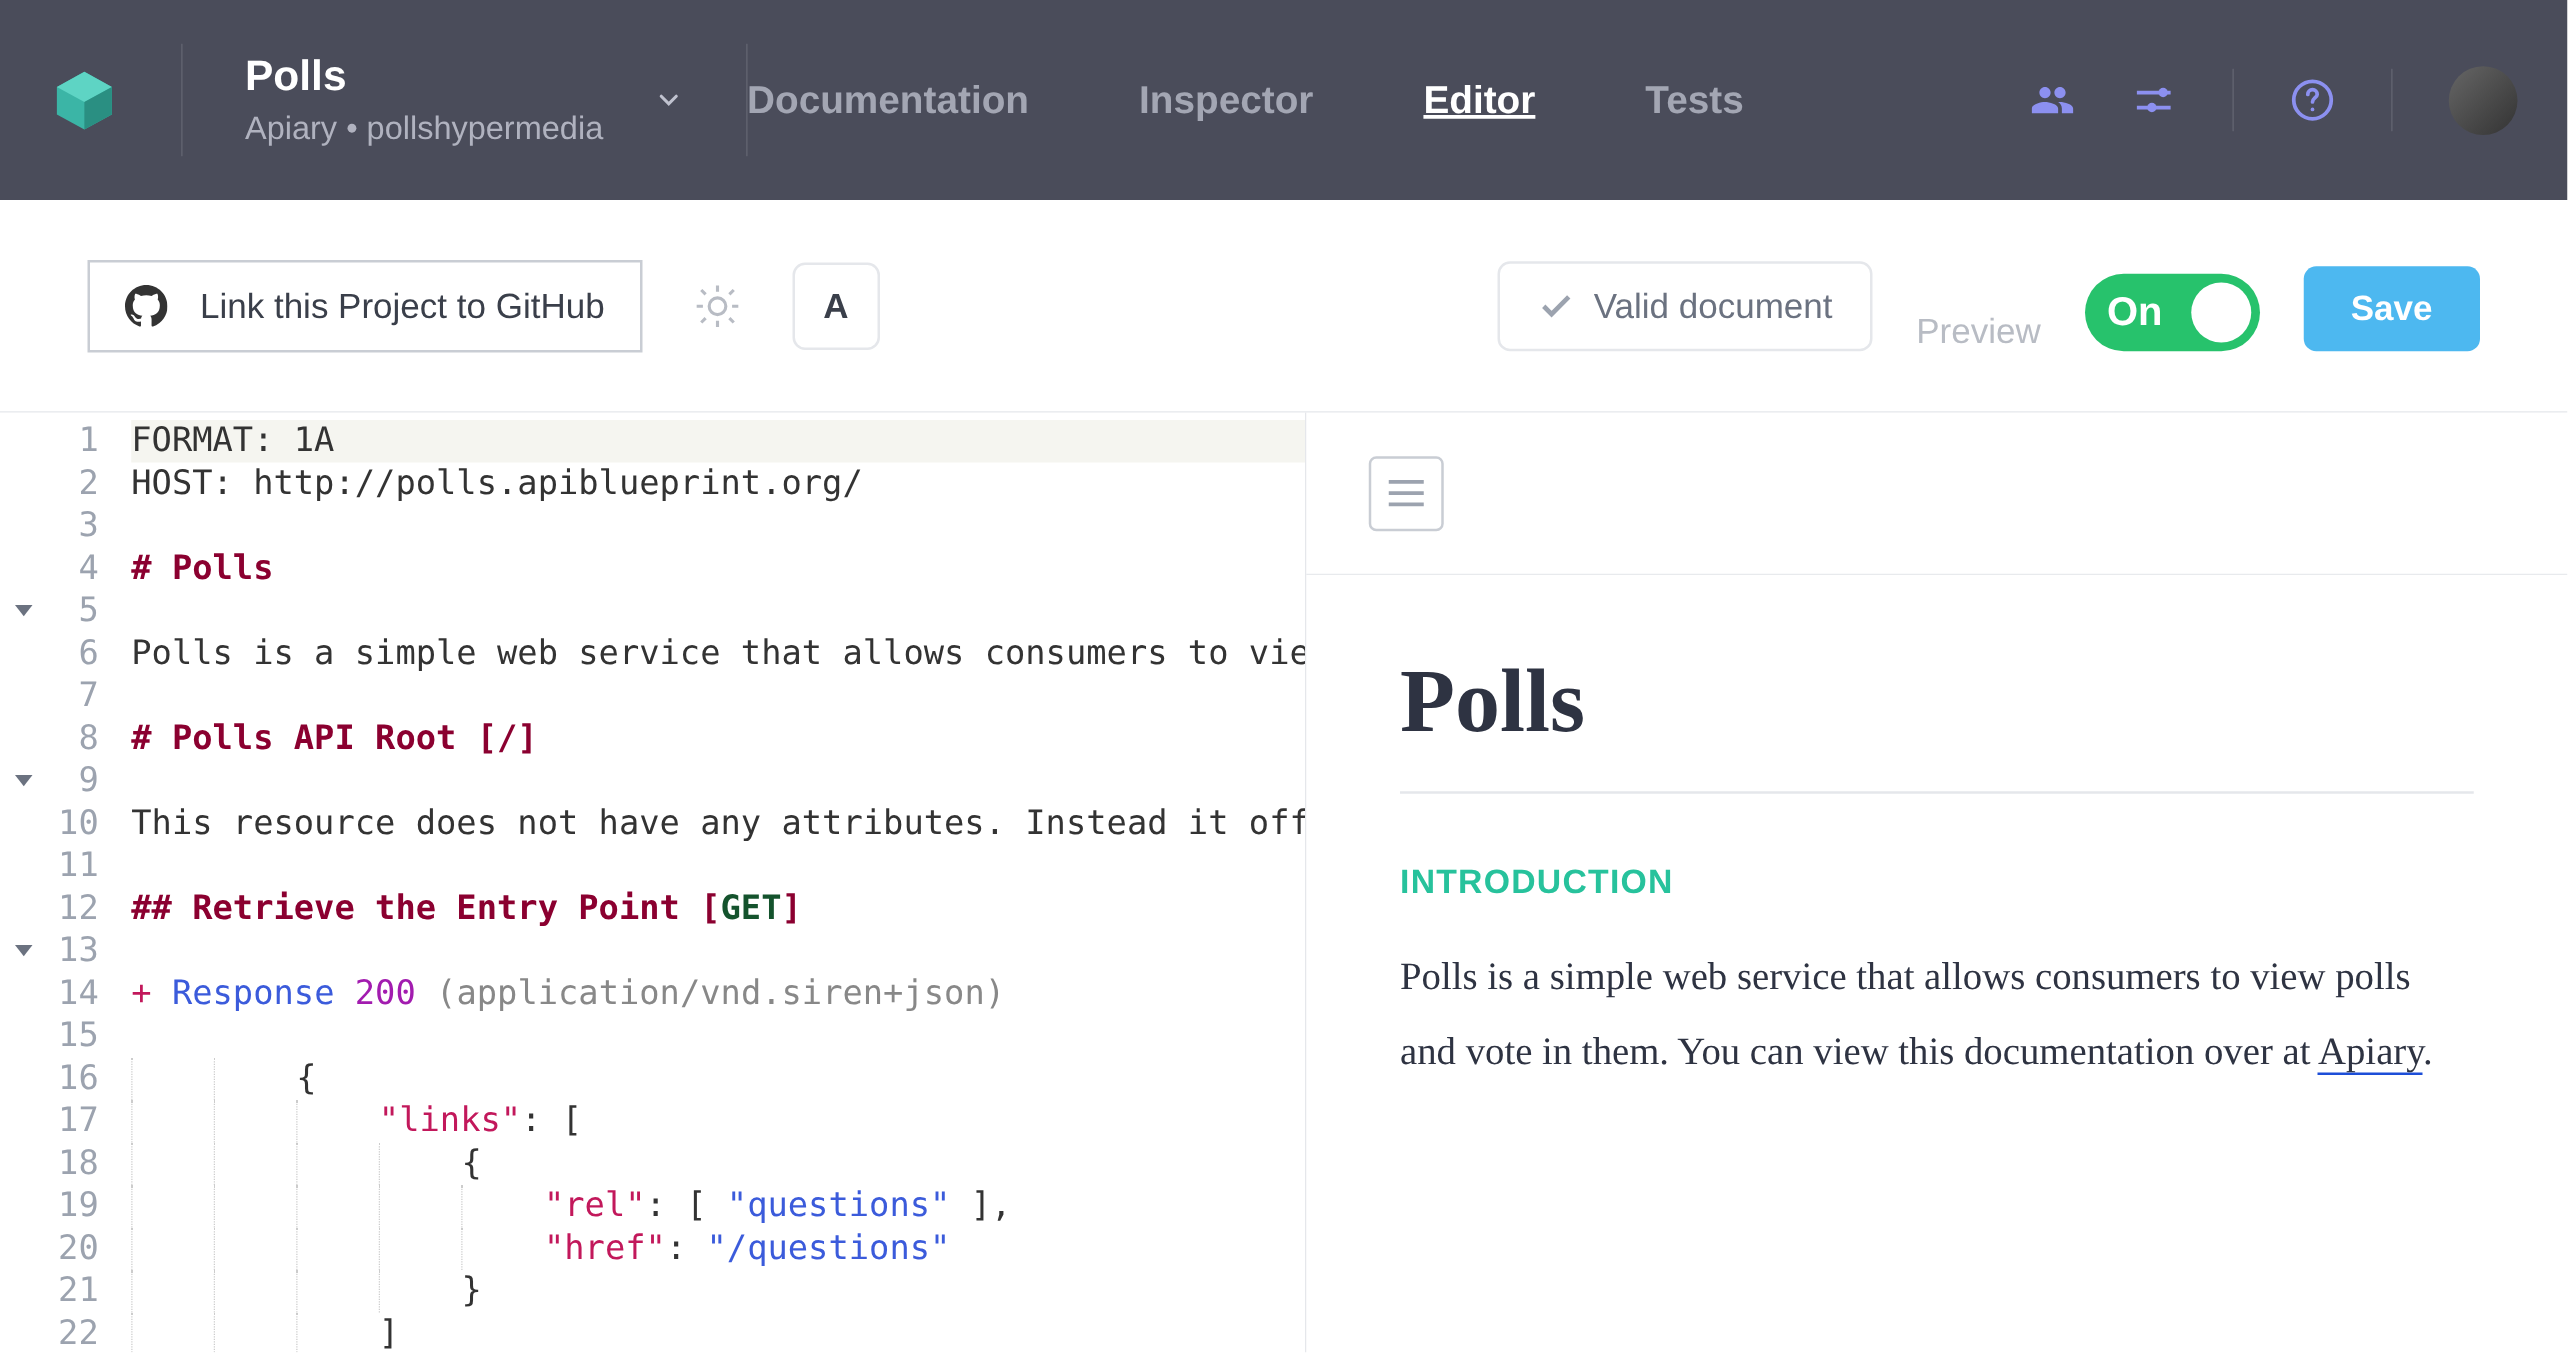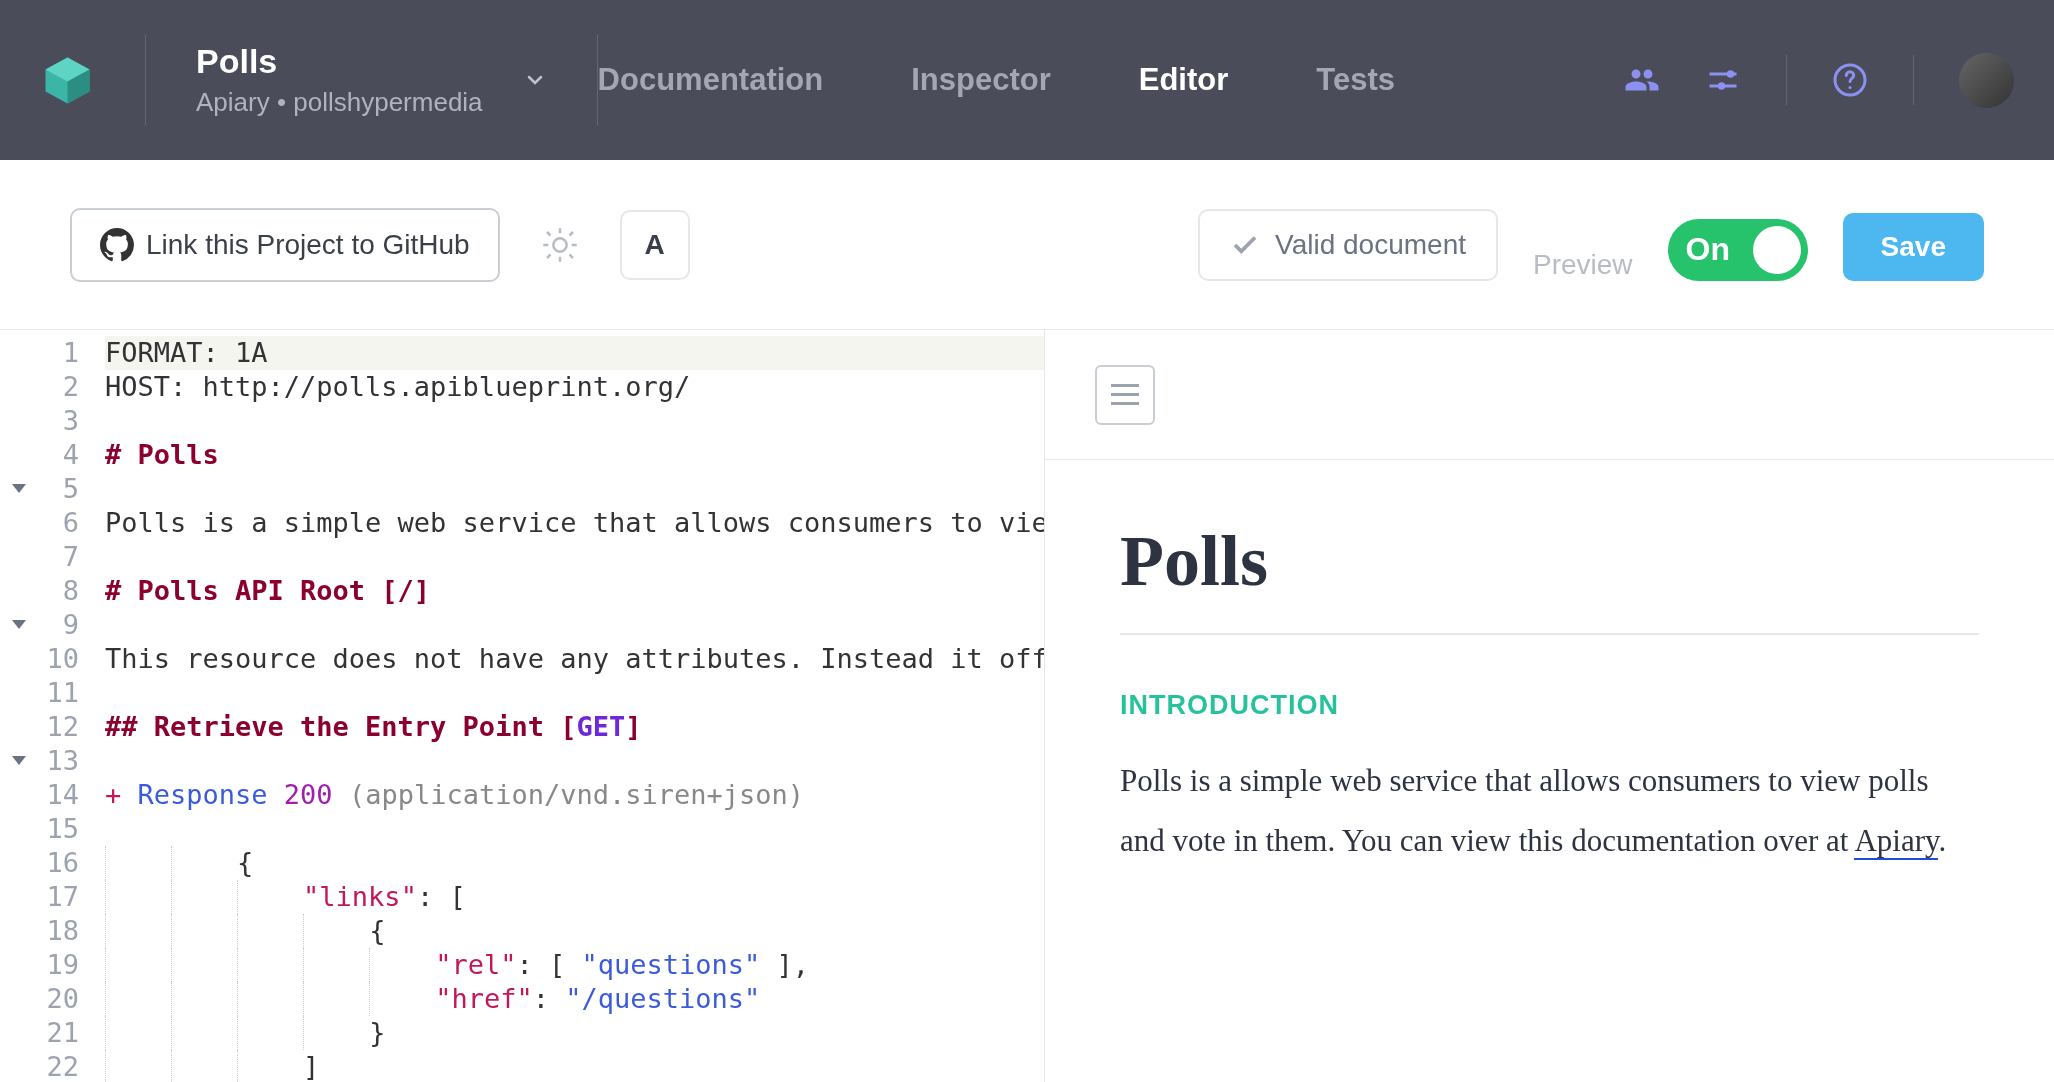--- a/index.html
+++ b/index.html
@@ -46,21 +46,21 @@
 .project-sub { font-size: 26px; color: #b0b2bf; margin-top: 6px; }
 .chevron { width: 24px; height: 24px; cursor: pointer; }
 
 .nav { display: flex; align-items: flex-end; gap: 88px; }
 .nav-item {
   font-size: 31px;
   font-weight: 600;
   color: #a3a6b3;
   cursor: pointer;
 }
-.nav-item.active { color: #fff; }
+.nav-item.active { color: #fff; text-decoration: underline; }
 
 .header-right {
   margin-left: auto;
   display: flex;
   align-items: center;
   gap: 45px;
 }
 .header-icon { width: 36px; height: 36px; cursor: pointer; fill: #8c90f0; }
 .header-divider { width: 1px; height: 50px; background: rgba(255,255,255,0.15); }
 .avatar {
@@ -74,23 +74,23 @@
   height: 170px;
   display: flex;
   align-items: center;
   padding: 0 70px;
   gap: 25px;
   border-bottom: 1px solid #e5e7eb;
 }
 .github-btn {
   display: flex;
   align-items: center;
-  gap: 12px;
+  gap: 26px;
   border: 2px solid #c9cdd4;
-  border-radius: 10px;
+  border-radius: 0;
   padding: 18px 28px;
   cursor: pointer;
   background: #fff;
 }
 .github-btn span { font-size: 28px; color: #3a3f4a; }
 .gh-icon { width: 34px; height: 34px; fill: #333; }
 .sun-btn, .a-btn {
   border: 2px solid #e5e7eb;
   border-radius: 10px;
   width: 70px; height: 70px;
@@ -174,21 +174,21 @@
   flex: 1;
   padding: 6px 0 0 10px;
   white-space: pre;
   overflow: hidden;
   color: #333;
 }
 .code-lines .line { height: 34px; }
 .line.hl { background: #f5f5f0; }
 .md-heading { color: #8b0030; font-weight: 700; }
 .md-bracket { color: #8b0030; font-weight: 700; }
-.tok-method { color: #6d28d9; font-weight: 700; }
+.tok-method { color: #14532d; font-weight: 700; }
 .tok-plus { color: #c2185b; }
 .tok-keyword { color: #3b5bdb; }
 .tok-num { color: #a21caf; }
 .tok-paren { color: #888; }
 .tok-string { color: #c2185b; }
 .tok-string-b { color: #3b5bdb; }
 .indent-guide { border-left: 1px dotted #ccc; display:inline-block; height:34px; vertical-align:top; }
 
 
 .preview-pane {

